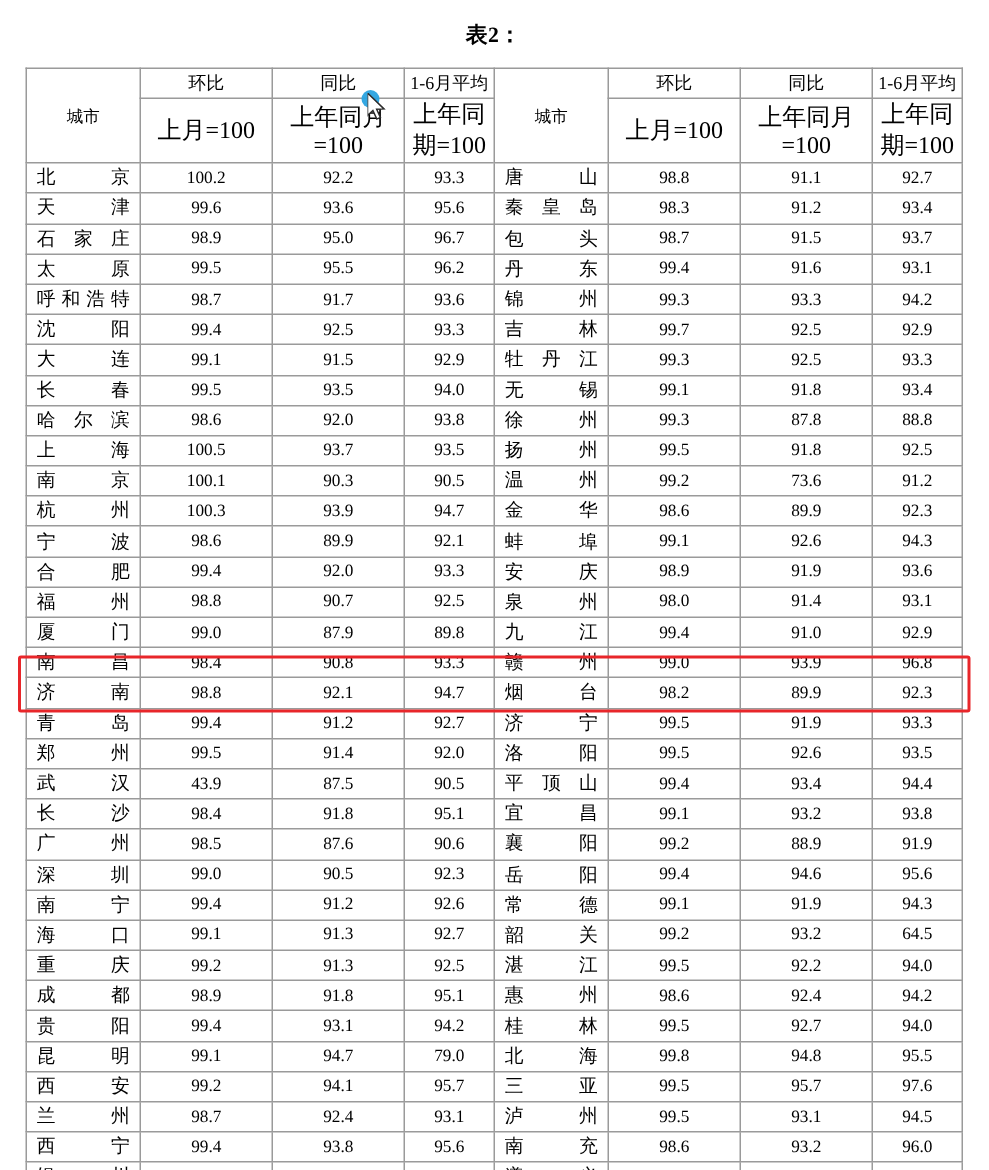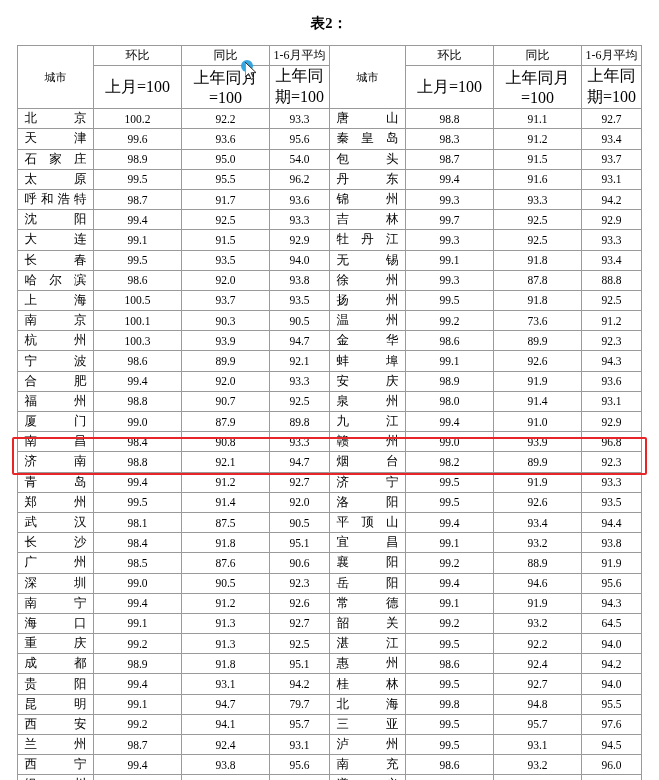--- a/index.html
+++ b/index.html
@@ -173,21 +173,21 @@
           <td class="num">98.3</td>
           <td class="num">91.2</td>
           <td class="num">93.4</td>
         </tr>
         <tr>
           <td class="city-name">
             <span class="city-inner">石 家 庄</span>
           </td>
           <td class="num">98.9</td>
           <td class="num">95.0</td>
-          <td class="num">54.0</td>
+          <td class="num">96.7</td>
           <td class="city-name">
             <span class="city-inner">包　　头</span>
           </td>
           <td class="num">98.7</td>
           <td class="num">91.5</td>
           <td class="num">93.7</td>
         </tr>
         <tr>
           <td class="city-name">
             <span class="city-inner">太　　原</span>
@@ -423,21 +423,21 @@
             <span class="city-inner">洛　　阳</span>
           </td>
           <td class="num">99.5</td>
           <td class="num">92.6</td>
           <td class="num">93.5</td>
         </tr>
         <tr>
           <td class="city-name">
             <span class="city-inner">武　　汉</span>
           </td>
-          <td class="num">98.1</td>
+          <td class="num">43.9</td>
           <td class="num">87.5</td>
           <td class="num">90.5</td>
           <td class="city-name">
             <span class="city-inner">平 顶 山</span>
           </td>
           <td class="num">99.4</td>
           <td class="num">93.4</td>
           <td class="num">94.4</td>
         </tr>
         <tr>
@@ -551,21 +551,21 @@
           <td class="num">99.5</td>
           <td class="num">92.7</td>
           <td class="num">94.0</td>
         </tr>
         <tr>
           <td class="city-name">
             <span class="city-inner">昆　　明</span>
           </td>
           <td class="num">99.1</td>
           <td class="num">94.7</td>
-          <td class="num">79.7</td>
+          <td class="num">79.0</td>
           <td class="city-name">
             <span class="city-inner">北　　海</span>
           </td>
           <td class="num">99.8</td>
           <td class="num">94.8</td>
           <td class="num">95.5</td>
         </tr>
         <tr>
           <td class="city-name">
             <span class="city-inner">西　　安</span>

